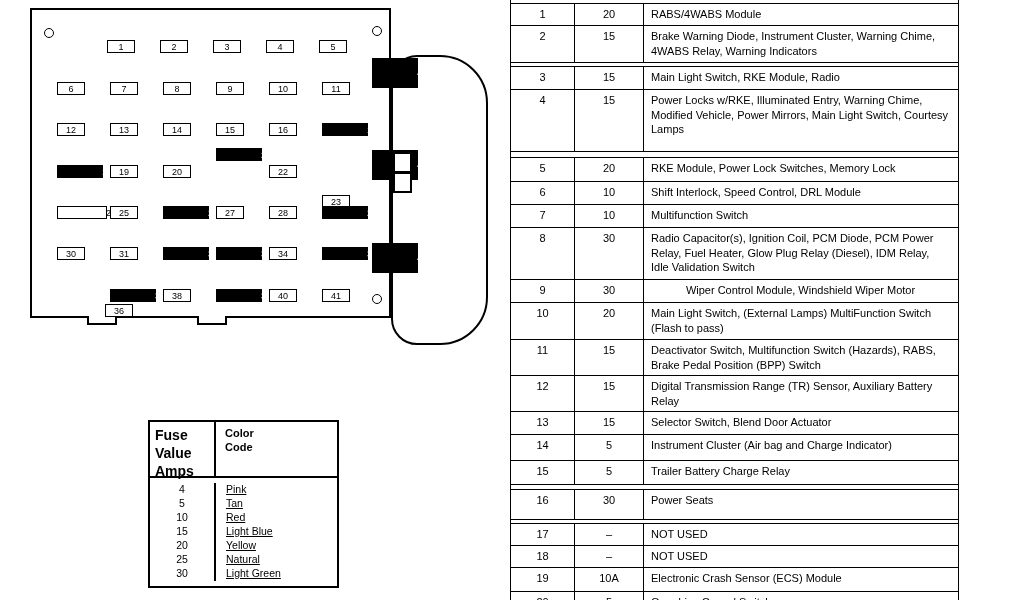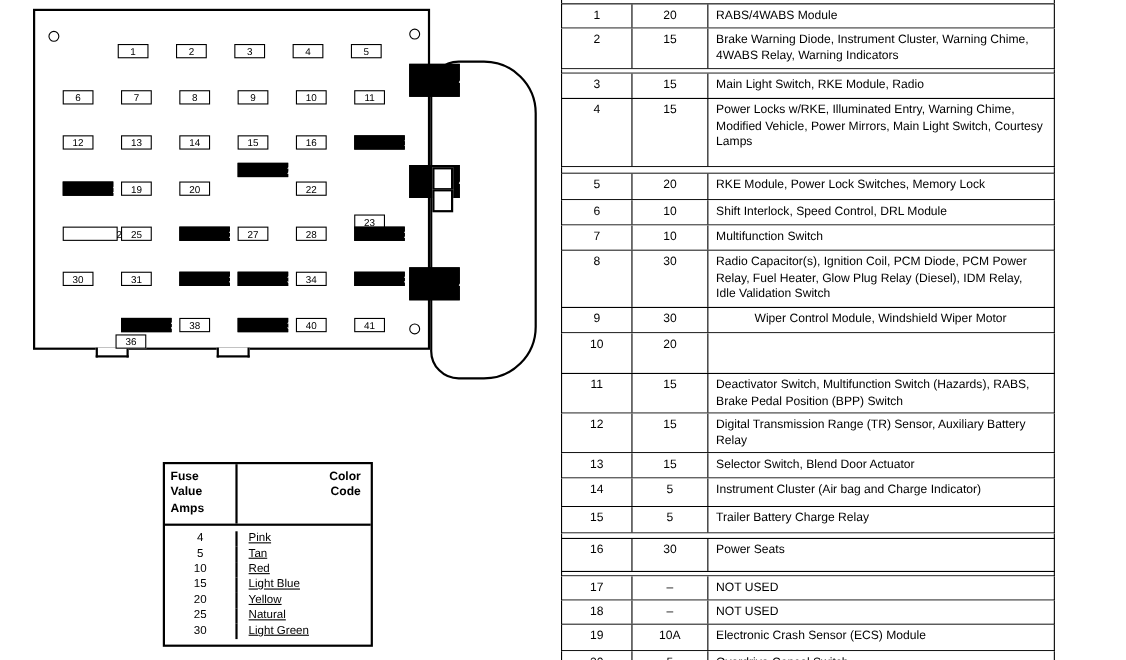--- a/index.html
+++ b/index.html
@@ -22,22 +22,22 @@
                border:2px solid #000; border-radius:26px 48px 48px 26px; background:#fff; z-index:1; }
   .latch { position:absolute; width:19px; height:21px; border:2px solid #000; background:#fff; z-index:3; }
   .latch1 { left:393px; top:152px; }
   .latch2 { left:393px; top:172px; }
 
   
   .legend { position:absolute; left:148px; top:420px; width:191px; height:168px;
             border:2px solid #000; background:#fff; }
   .legend-header { display:flex; height:56px; border-bottom:2px solid #000; }
   .lh1 { width:66px; border-right:2px solid #000; padding:4px 5px; font-weight:bold;
-         font-size:11px; line-height:1.3; white-space:pre-line; }
-  .lh2 { flex:1; padding:4px 9px; font-weight:bold; font-size:11px; line-height:1.3; white-space:pre-line;text-align:right; }
+         font-size:14px; line-height:1.3; white-space:pre-line; }
+  .lh2 { flex:1; padding:4px 9px; font-weight:bold; font-size:11px; line-height:1.3; white-space:pre-line; }
   .legend-body { padding-top:5px; }
   .lrow { display:flex; height:14px; font-size:10.5px; }
   .lv { width:66px; text-align:center; border-right:2px solid #000; }
   .lc { flex:1; padding-left:10px;text-decoration:underline; }
 
   
   .ftable { position:absolute; left:510px; top:0; width:449px; }
   .tstrip { height:3px; border-left:1px solid #000; border-right:1px solid #000; }
   .trow { display:flex; border-left:1px solid #000; border-right:1px solid #000;
           border-bottom:1px solid #000; background:#fff; }
@@ -194,20 +194,21 @@
         <div class="tc3">Radio Capacitor(s), Ignition Coil, PCM Diode, PCM Power Relay, Fuel Heater, Glow Plug Relay (Diesel), IDM Relay, Idle Validation Switch</div>
       </div>
       <div class="trow" style="min-height: 23px;">
         <div class="tc1">9</div>
         <div class="tc2">30</div>
         <div class="tc3 center">Wiper Control Module, Windshield Wiper Motor</div>
       </div>
       <div class="trow" style="min-height: 37px;">
         <div class="tc1">10</div>
         <div class="tc2">20</div>
+        <div class="tc3">Main Light Switch,  (External Lamps) MultiFunction Switch (Flash to pass)</div>
       </div>
       <div class="trow" style="min-height: 34px;">
         <div class="tc1">11</div>
         <div class="tc2">15</div>
         <div class="tc3">Deactivator Switch, Multifunction Switch (Hazards), RABS, Brake Pedal Position (BPP) Switch</div>
       </div>
       <div class="trow" style="min-height: 36px;">
         <div class="tc1">12</div>
         <div class="tc2">15</div>
         <div class="tc3">Digital Transmission Range (TR) Sensor, Auxiliary Battery Relay</div>

